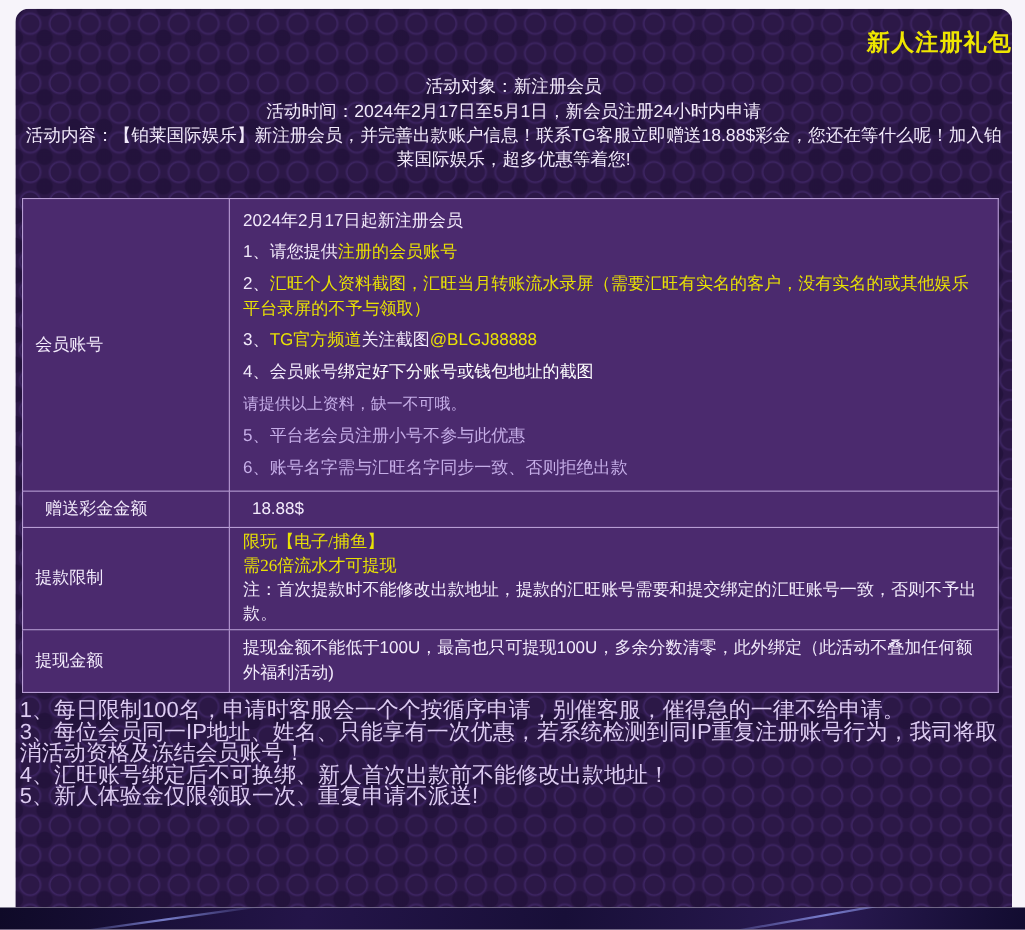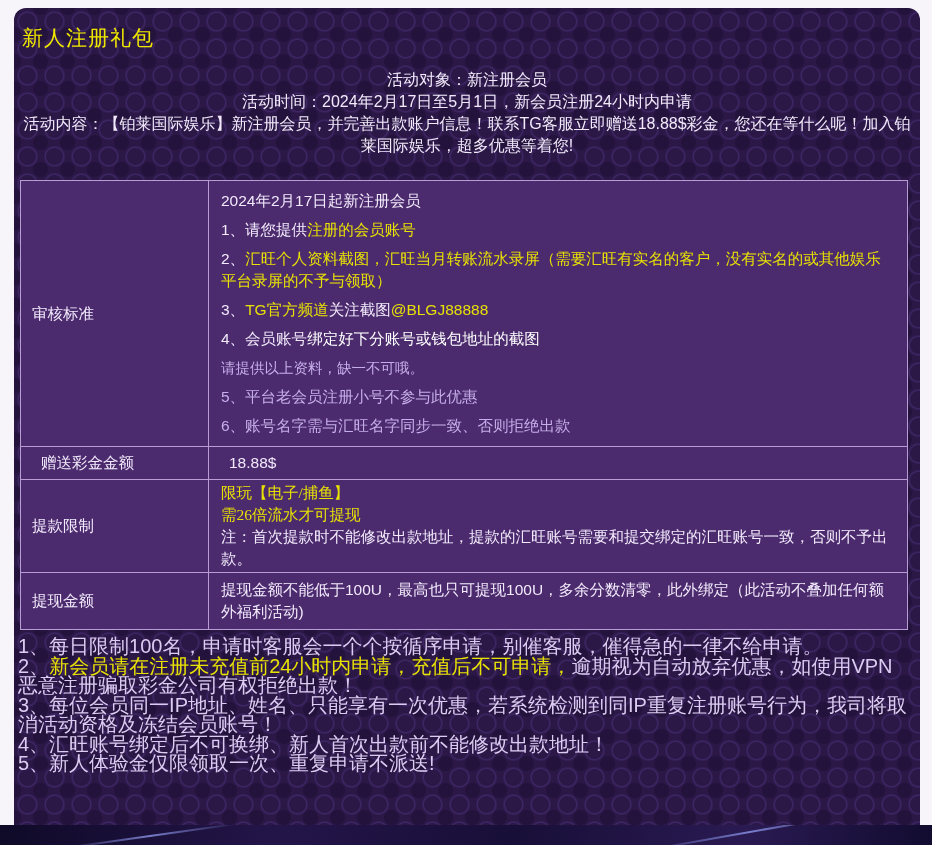--- a/index.html
+++ b/index.html
@@ -16,21 +16,21 @@
     background-image:
       radial-gradient(circle, rgba(86,56,140,0) 8px, rgba(94,62,150,0.38) 9px, rgba(94,62,150,0) 11px),
       radial-gradient(circle, rgba(18,8,40,0.35) 7px, rgba(18,8,40,0) 8px);
     background-size:27px 27px,27px 27px;
     background-position:0 0,13px 13px;
     border-radius:12px 12px 0 0;
     overflow:hidden;
   }
   .title{
     margin:16px 0 0 8px;
-    font-size:21px;font-weight:400;color:#eee600;letter-spacing:1px;
+    font-size:21px;font-weight:700;color:#eee600;letter-spacing:1px;text-align:right;
   }
   .intro{
     margin:17px 8px 0 8px;
     font-size:16px;line-height:22px;color:#f2eafb;
   }
   .intro p{margin:0;text-align:center;}
   .info-table{
     margin:23px 0 0 6px;width:888px;
     border-collapse:collapse;table-layout:fixed;
   }
@@ -81,21 +81,21 @@
 
     <div class="intro">
       <p><span>活动对象：</span><span>新注册会员</span></p>
       <p><span>活动时间：</span><span>2024年2月17日至5月1日，新会员注册24小时内申请</span></p>
       <p><span>活动内容：</span><span>【铂莱国际娱乐】新注册会员，并完善出款账户信息！联系TG客服立即赠送18.88$彩金，您还在等什么呢！加入铂莱国际娱乐，超多优惠等着您!</span></p>
     </div>
 
     <table class="info-table">
       <tbody>
           <tr class="row-audit">
-        <td class="label-cell">审核标准</td>
+        <td class="label-cell">会员账号</td>
         <td class="content-cell">
           <p>2024年2月17日起新注册会员</p>
           <p><span>1、请您提供</span><span class="hl">注册的会员账号</span></p>
           <p><span>2、</span><span class="hl">汇旺个人资料截图，汇旺当月转账流水录屏（需要汇旺有实名的客户，没有实名的或其他娱乐平台录屏的不予与领取）</span></p>
           <p><span>3、</span><span class="hl">TG官方频道</span><span>关注截图</span><span class="hl">@BLGJ88888</span></p>
           <p><span>4、会员账号</span><span class="gold">绑定好下分账号或钱包地址的截图</span></p>
           <p class="muted small">请提供以上资料，缺一不可哦。</p>
           <p class="muted">5、平台老会员注册小号不参与此优惠</p>
           <p class="muted">6、账号名字需与汇旺名字同步一致、否则拒绝出款</p>
         </td>
@@ -114,21 +114,20 @@
       </tr>
       <tr class="row-amount">
         <td class="label-cell">提现金额</td>
         <td class="content-cell">提现金额不能低于100U，最高也只可提现100U，多余分数清零，此外绑定（此活动不叠加任何额外福利活动)</td>
       </tr>
     </tbody>
       </table>
 
     <div class="notes">
       <div class="note"><span>1、每日限制100名，申请时客服会一个个按循序申请，别催客服，催得急的一律不给申请。</span></div>
-      <div class="note"><span>2、</span><span class="hl">新会员请在注册未充值前24小时内申请，充值后不可申请，</span><span>逾期视为自动放弃优惠，如使用VPN恶意注册骗取彩金公司有权拒绝出款！</span></div>
       <div class="note"><span>3、每位会员同一IP地址、姓名、只能享有一次优惠，若系统检测到同IP重复注册账号行为，我司将取消活动资格及冻结会员账号！</span></div>
       <div class="note"><span>4、汇旺账号绑定后不可换绑、新人首次出款前不能修改出款地址！</span></div>
       <div class="note"><span>5、新人体验金仅限领取一次、重复申请不派送!</span></div>
 
     </div>
 
   </div>
 
   <div class="footer">
     <div class="streak s1"></div>

